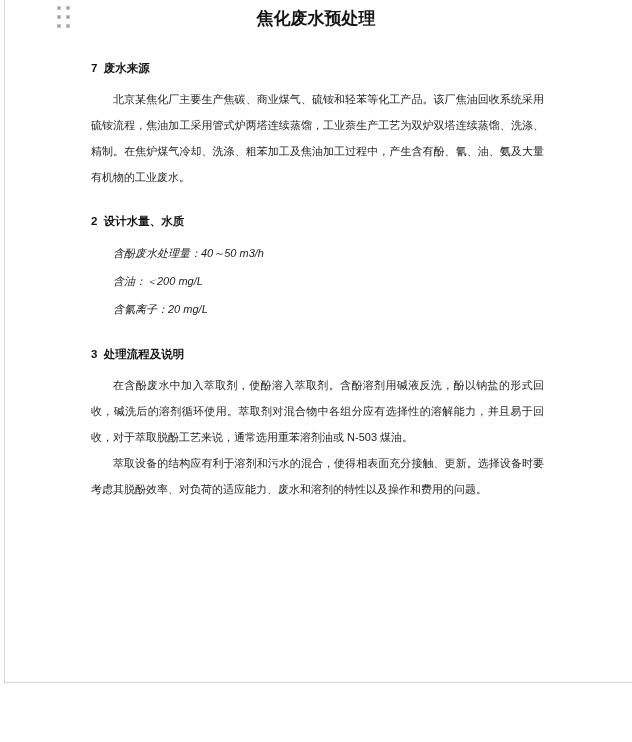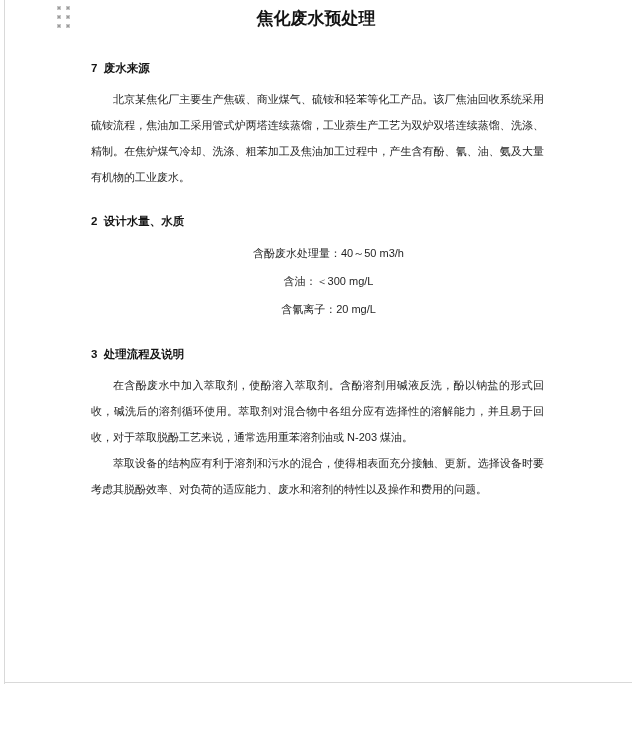--- a/index.html
+++ b/index.html
@@ -54,21 +54,22 @@
     font-size:11.5px;
     font-weight:bold;
     color:#141414;
     margin:18px 0 5px 0;
     line-height:26px;
     white-space:pre-wrap;
   }
   .content p.data-line{
     line-height:28px;
     padding-left:2em;
-    text-align:center;
+    text-align:left;
+    font-style:italic;
   }
   .sec2-block{margin-top:3px;}
 </style>
 </head>
 <body>
 
 <div class="page">
 
   <div class="edge-left"></div>
   <div class="edge-bottom"></div>
@@ -86,23 +87,23 @@
 
   <div class="content">
 
 
     <h2>7  废水来源</h2>
     <p class="indent">北京某焦化厂主要生产焦碳、商业煤气、硫铵和轻苯等化工产品。该厂焦油回收系统采用硫铵流程，焦油加工采用管式炉两塔连续蒸馏，工业萘生产工艺为双炉双塔连续蒸馏、洗涤、精制。在焦炉煤气冷却、洗涤、粗苯加工及焦油加工过程中，产生含有酚、氰、油、氨及大量有机物的工业废水。</p>
 
     <h2>2  设计水量、水质</h2>
     <div class="sec2-block">
       <p class="data-line">含酚废水处理量：40～50 m3/h</p>
-      <p class="data-line">含油：＜300 mg/L</p>
+      <p class="data-line">含油：＜200 mg/L</p>
       <p class="data-line">含氰离子：20 mg/L</p>
     </div>
 
     <h2>3  处理流程及说明</h2>
-    <p class="indent">在含酚废水中加入萃取剂，使酚溶入萃取剂。含酚溶剂用碱液反洗，酚以钠盐的形式回收，碱洗后的溶剂循环使用。萃取剂对混合物中各组分应有选择性的溶解能力，并且易于回收，对于萃取脱酚工艺来说，通常选用重苯溶剂油或 N-203 煤油。</p>
+    <p class="indent">在含酚废水中加入萃取剂，使酚溶入萃取剂。含酚溶剂用碱液反洗，酚以钠盐的形式回收，碱洗后的溶剂循环使用。萃取剂对混合物中各组分应有选择性的溶解能力，并且易于回收，对于萃取脱酚工艺来说，通常选用重苯溶剂油或 N-503 煤油。</p>
     <p class="indent">萃取设备的结构应有利于溶剂和污水的混合，使得相表面充分接触、更新。选择设备时要考虑其脱酚效率、对负荷的适应能力、废水和溶剂的特性以及操作和费用的问题。</p>
 
   </div>
 
 </div>
 
 </body></html>

